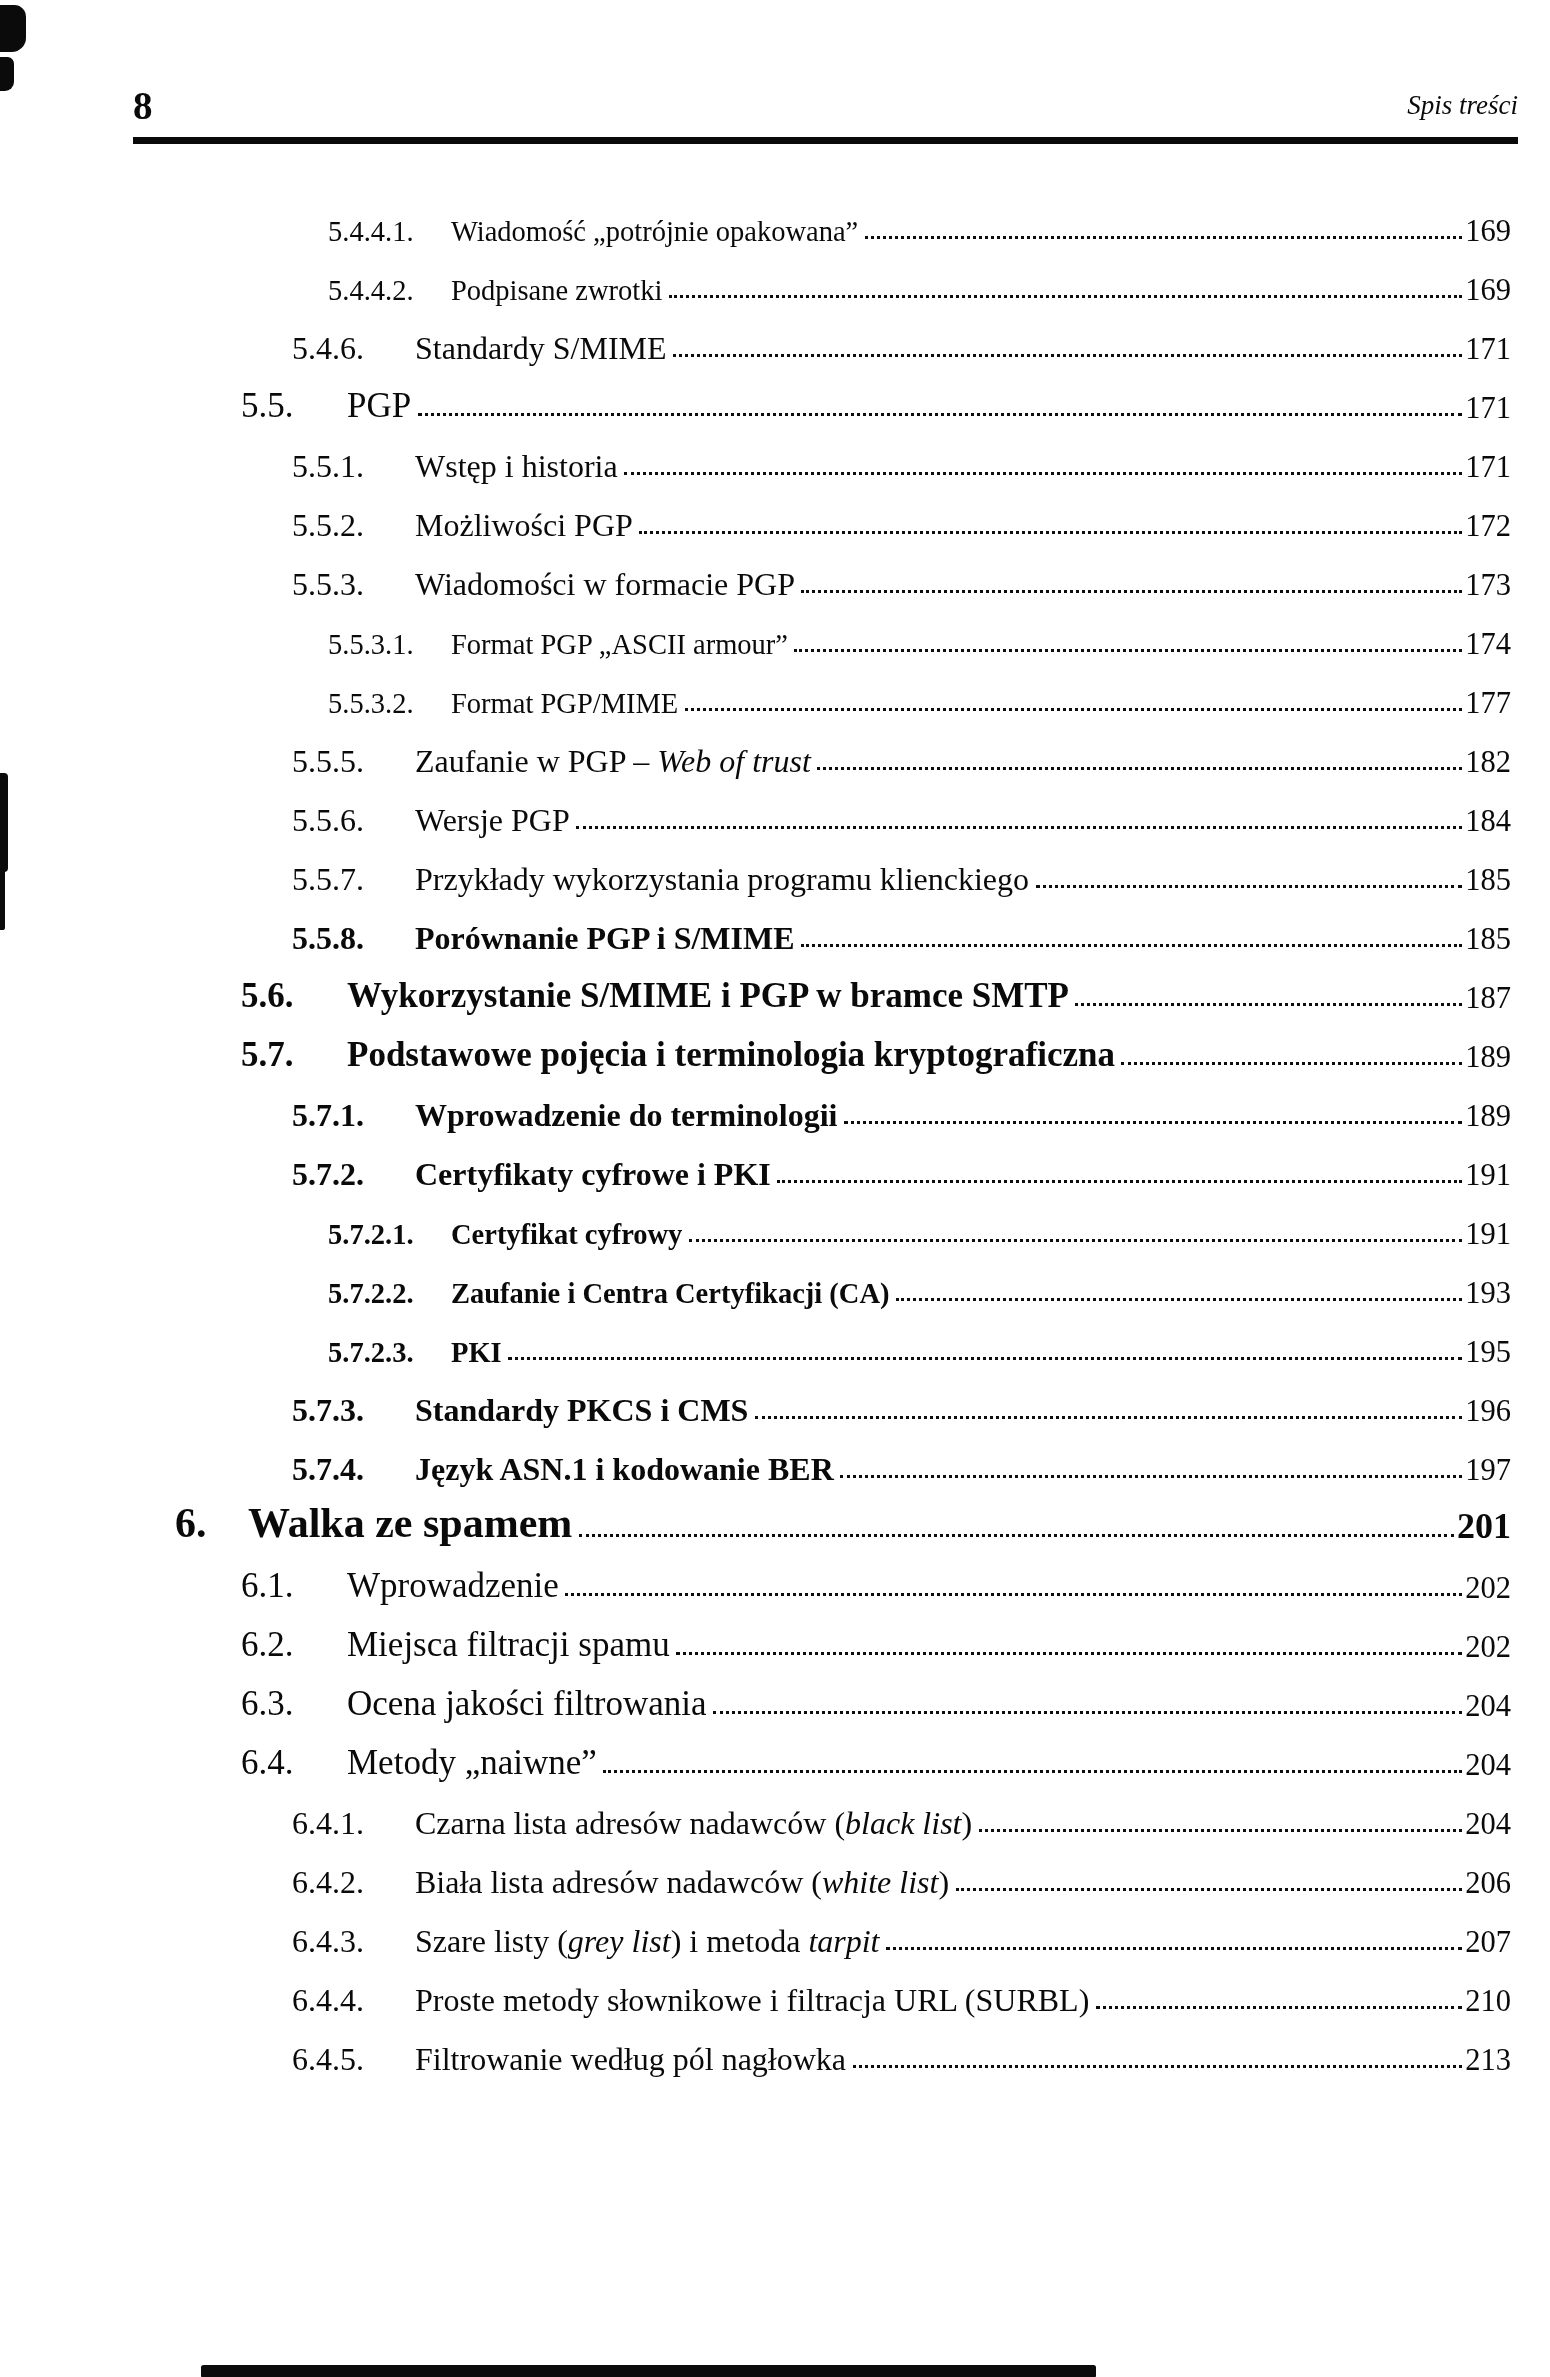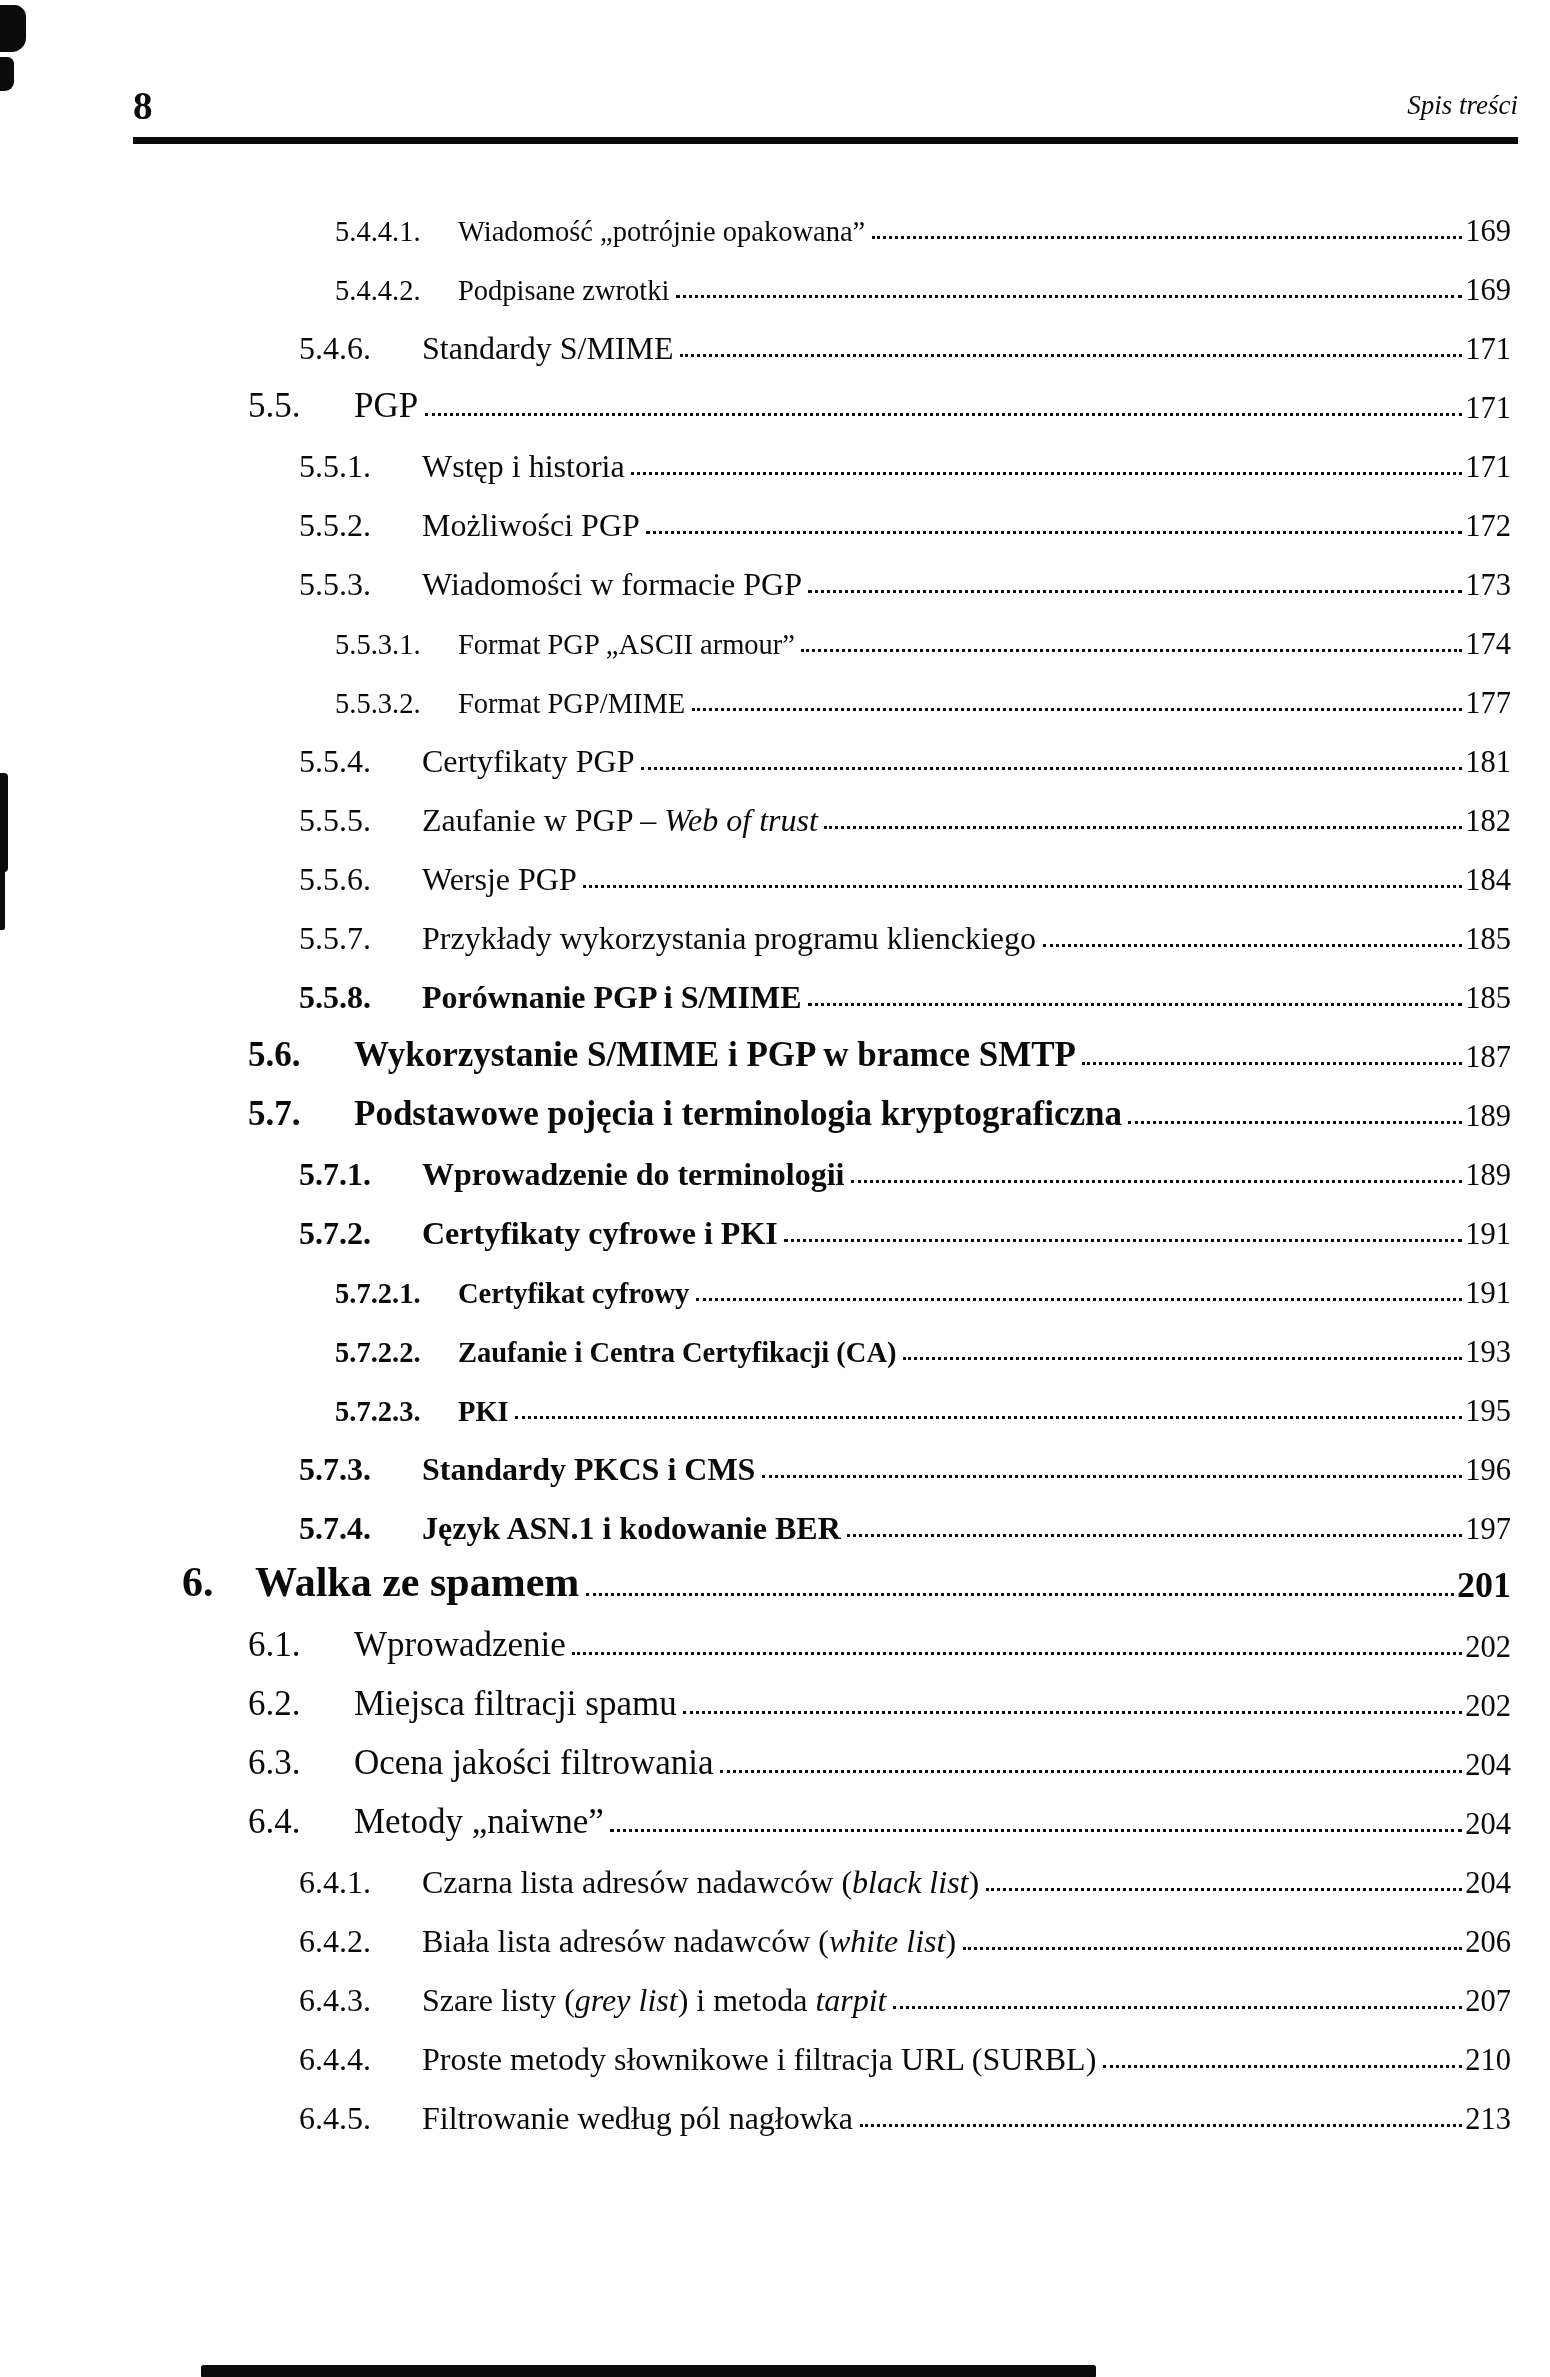--- a/index.html
+++ b/index.html
@@ -19,21 +19,21 @@
   .runhead{
     position:absolute;right:33px;top:92px;
     font-size:27px;font-style:italic;line-height:1;
   }
   .headrule{
     position:absolute;left:133px;right:33px;top:137px;height:7.1px;
     background:#0a0a0a;
   }
   
   .toc{
-    position:absolute;top:195px;left:0;right:40px;margin-left:7px;
+    position:absolute;top:195px;left:0;right:40px;
   }
   .row{
     display:flex;align-items:flex-end;
     height:59px;box-sizing:border-box;padding-bottom:7.8px;
   }
   .row span{line-height:1;}
   .num{flex:none;white-space:nowrap;}
   .title{flex:none;white-space:nowrap;}
   .title .it{font-style:italic;}
   .leader{
@@ -120,26 +120,20 @@
       <span class="leader"></span>
       <span class="pg">174</span>
     </div>
       <div class="row lvl4">
       <span class="num">5.5.3.2.</span>
       <span class="title"><span>Format PGP/MIME</span></span>
       <span class="leader"></span>
       <span class="pg">177</span>
     </div>
       <div class="row lvl3">
-      <span class="num">5.5.4.</span>
-      <span class="title"><span>Certyfikaty PGP</span></span>
-      <span class="leader"></span>
-      <span class="pg">181</span>
-    </div>
-      <div class="row lvl3">
       <span class="num">5.5.5.</span>
       <span class="title"><span>Zaufanie w PGP – </span><span class="it">Web of trust</span></span>
       <span class="leader"></span>
       <span class="pg">182</span>
     </div>
       <div class="row lvl3">
       <span class="num">5.5.6.</span>
       <span class="title"><span>Wersje PGP</span></span>
       <span class="leader"></span>
       <span class="pg">184</span>

